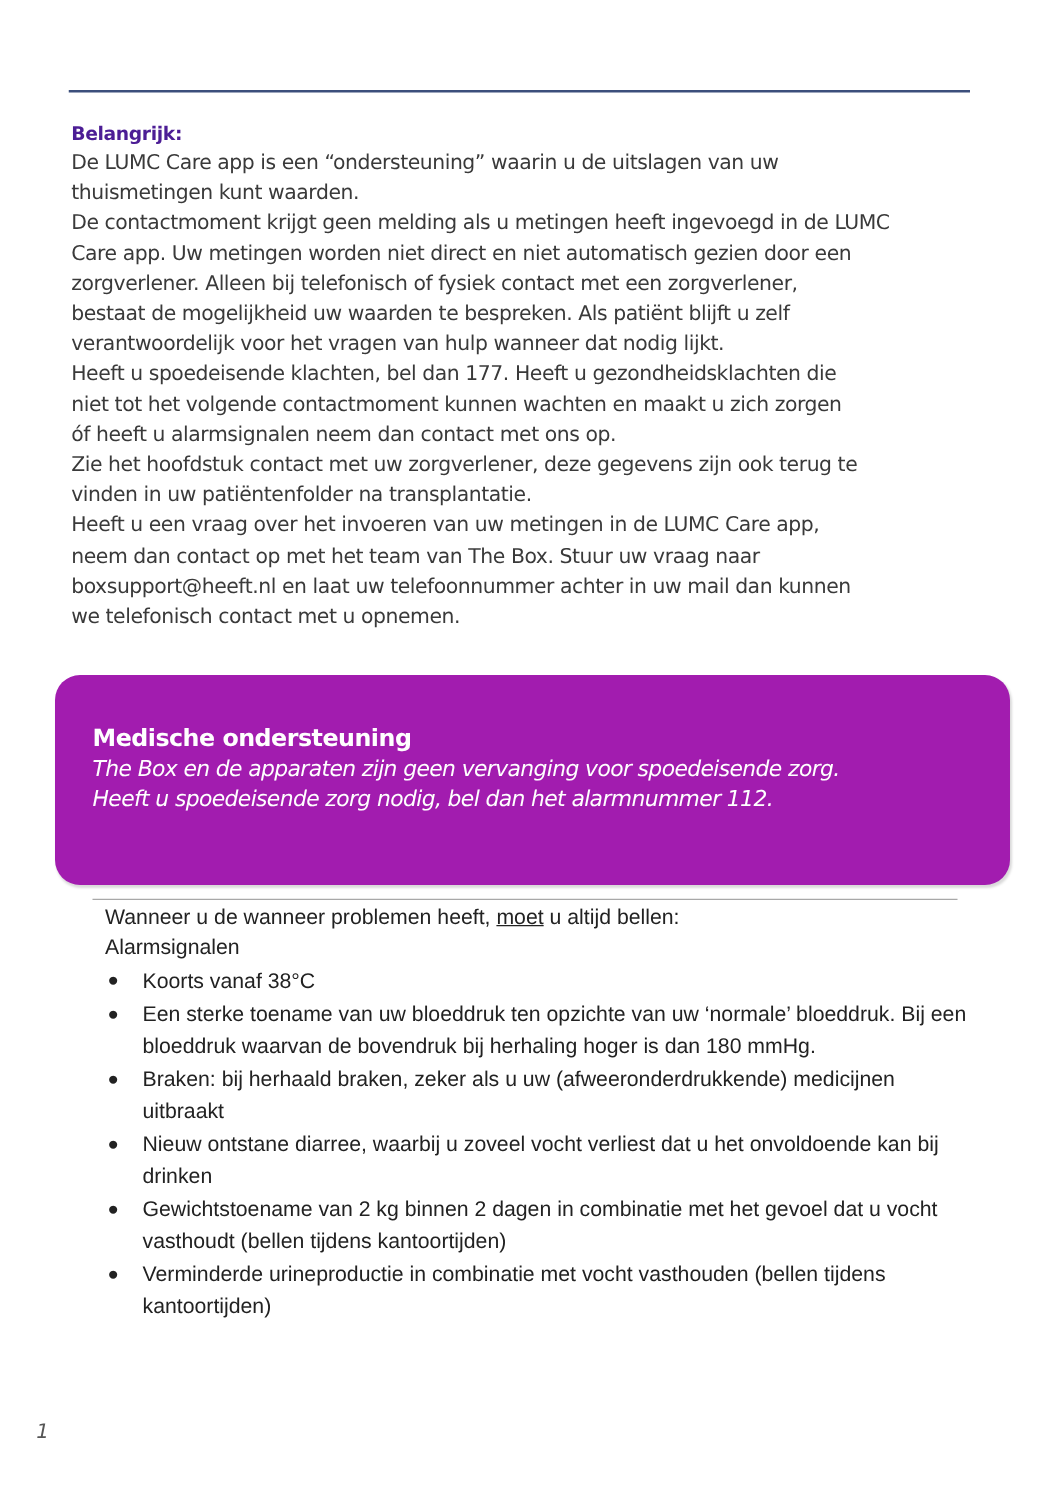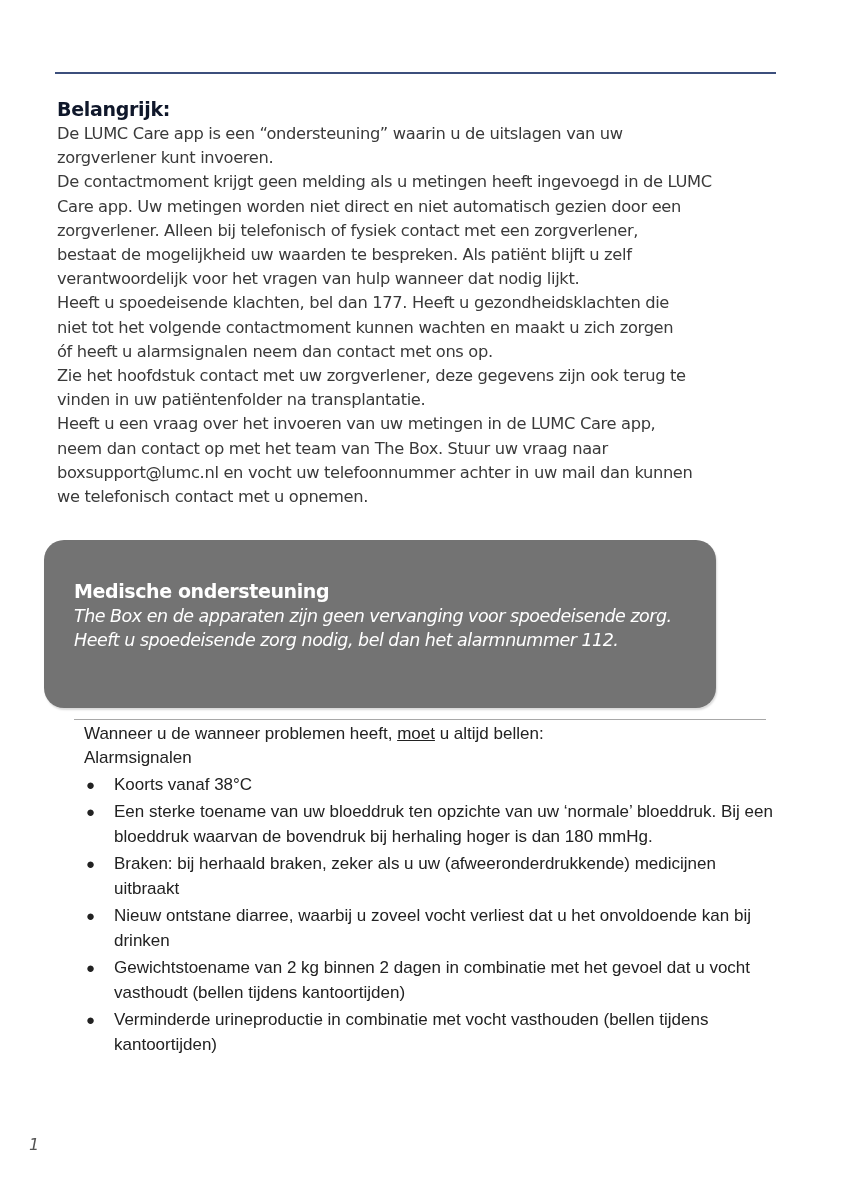--- a/index.html
+++ b/index.html
@@ -1,22 +1,22 @@
 <!DOCTYPE html>
 <html><head>
   <meta charset="utf-8">
   <style>
     html, body { margin: 0; padding: 0; background: #ffffff; }
     body { width: 841px; height: 1190px; position: relative; overflow: hidden;
            font-family: "Liberation Sans", sans-serif; color: #3a3a3a; }
     .top-rule { position: absolute; left: 55px; top: 72px; width: 721px; height: 2px; background: #3c4f7c; }
     .section { position: absolute; left: 57px; top: 98px; width: 730px; }
-    .heading { font-family: "DejaVu Sans", sans-serif; font-weight: bold; font-size: 19px; color: #0f172a; margin: 0 0 2px 0; letter-spacing: -0.3px; }
+    .heading { font-family: "DejaVu Sans", sans-serif; font-weight: bold; font-size: 15px; color: #4c1d95; margin: 0 0 2px 0; letter-spacing: -0.3px; }
     .para { font-family: "DejaVu Sans", sans-serif; font-size: 16.3px; line-height: 24.2px; color: #3a3a3a; margin: 0; letter-spacing: -0.35px; }
-    .callout { position: absolute; left: 44px; top: 540px; width: 672px; height: 168px; background: #737373;
+    .callout { position: absolute; left: 44px; top: 540px; width: 764px; height: 168px; background: #a21caf;
                border-radius: 20px; box-shadow: 1px 2px 2px rgba(0,0,0,0.15); }
     .callout-title { position: absolute; left: 30px; top: 40px; font-family: "DejaVu Sans", sans-serif; font-weight: bold;
                      font-size: 19px; color: #ffffff; letter-spacing: -0.4px; }
     .callout-text { position: absolute; left: 30px; top: 64px; width: 720px; font-family: "DejaVu Sans", sans-serif; font-style: italic;
                     font-size: 17.5px; line-height: 24px; color: #ffffff; letter-spacing: -0.5px; }
     .gray-rule { position: absolute; left: 74px; top: 719px; width: 692px; height: 1px; background: #a8a8a8; }
     .alarm { position: absolute; left: 84px; top: 722px; width: 690px; font-family: "Liberation Sans", sans-serif; color: #222; }
     .alarm .intro { font-size: 17px; line-height: 24px; margin: 0; }
     .alarm .intro u { text-decoration: underline; }
     .alarm .sub { font-size: 17px; line-height: 24px; margin: 0 0 2px 0; font-weight: normal; }
@@ -27,34 +27,34 @@
                 font-size: 16px; color: #555; }
   </style>
 </head>
 <body>
 
 <div class="top-rule"></div>
 
 <div class="section">
   <h2 class="heading">Belangrijk:</h2>
   <p class="para">De LUMC Care app is een “ondersteuning” waarin u de uitslagen van uw</p>
-  <p class="para">zorgverlener kunt invoeren.</p>
+  <p class="para">thuismetingen kunt waarden.</p>
   <p class="para">De contactmoment krijgt geen melding als u metingen heeft ingevoegd in de LUMC</p>
   <p class="para">Care app. Uw metingen worden niet direct en niet automatisch gezien door een</p>
   <p class="para">zorgverlener. Alleen bij telefonisch of fysiek contact met een zorgverlener,</p>
   <p class="para">bestaat de mogelijkheid uw waarden te bespreken. Als patiënt blijft u zelf</p>
   <p class="para">verantwoordelijk voor het vragen van hulp wanneer dat nodig lijkt.</p>
   <p class="para">Heeft u spoedeisende klachten, bel dan 177. Heeft u gezondheidsklachten die</p>
   <p class="para">niet tot het volgende contactmoment kunnen wachten en maakt u zich zorgen</p>
   <p class="para">óf heeft u alarmsignalen neem dan contact met ons op.</p>
   <p class="para">Zie het hoofdstuk contact met uw zorgverlener, deze gegevens zijn ook terug te</p>
   <p class="para">vinden in uw patiëntenfolder na transplantatie.</p>
   <p class="para">Heeft u een vraag over het invoeren van uw metingen in de LUMC Care app,</p>
   <p class="para">neem dan contact op met het team van The Box. Stuur uw vraag naar</p>
-  <p class="para">boxsupport@lumc.nl en vocht uw telefoonnummer achter in uw mail dan kunnen</p>
+  <p class="para">boxsupport@heeft.nl en laat uw telefoonnummer achter in uw mail dan kunnen</p>
   <p class="para">we telefonisch contact met u opnemen.</p>
 </div>
 
 <div class="callout">
   <div class="callout-title">Medische ondersteuning</div>
   <div class="callout-text">
     <div>The Box en de apparaten zijn geen vervanging voor spoedeisende zorg.</div>
     <div>Heeft u spoedeisende zorg nodig, bel dan het alarmnummer 112.</div>
   </div>
 </div>

